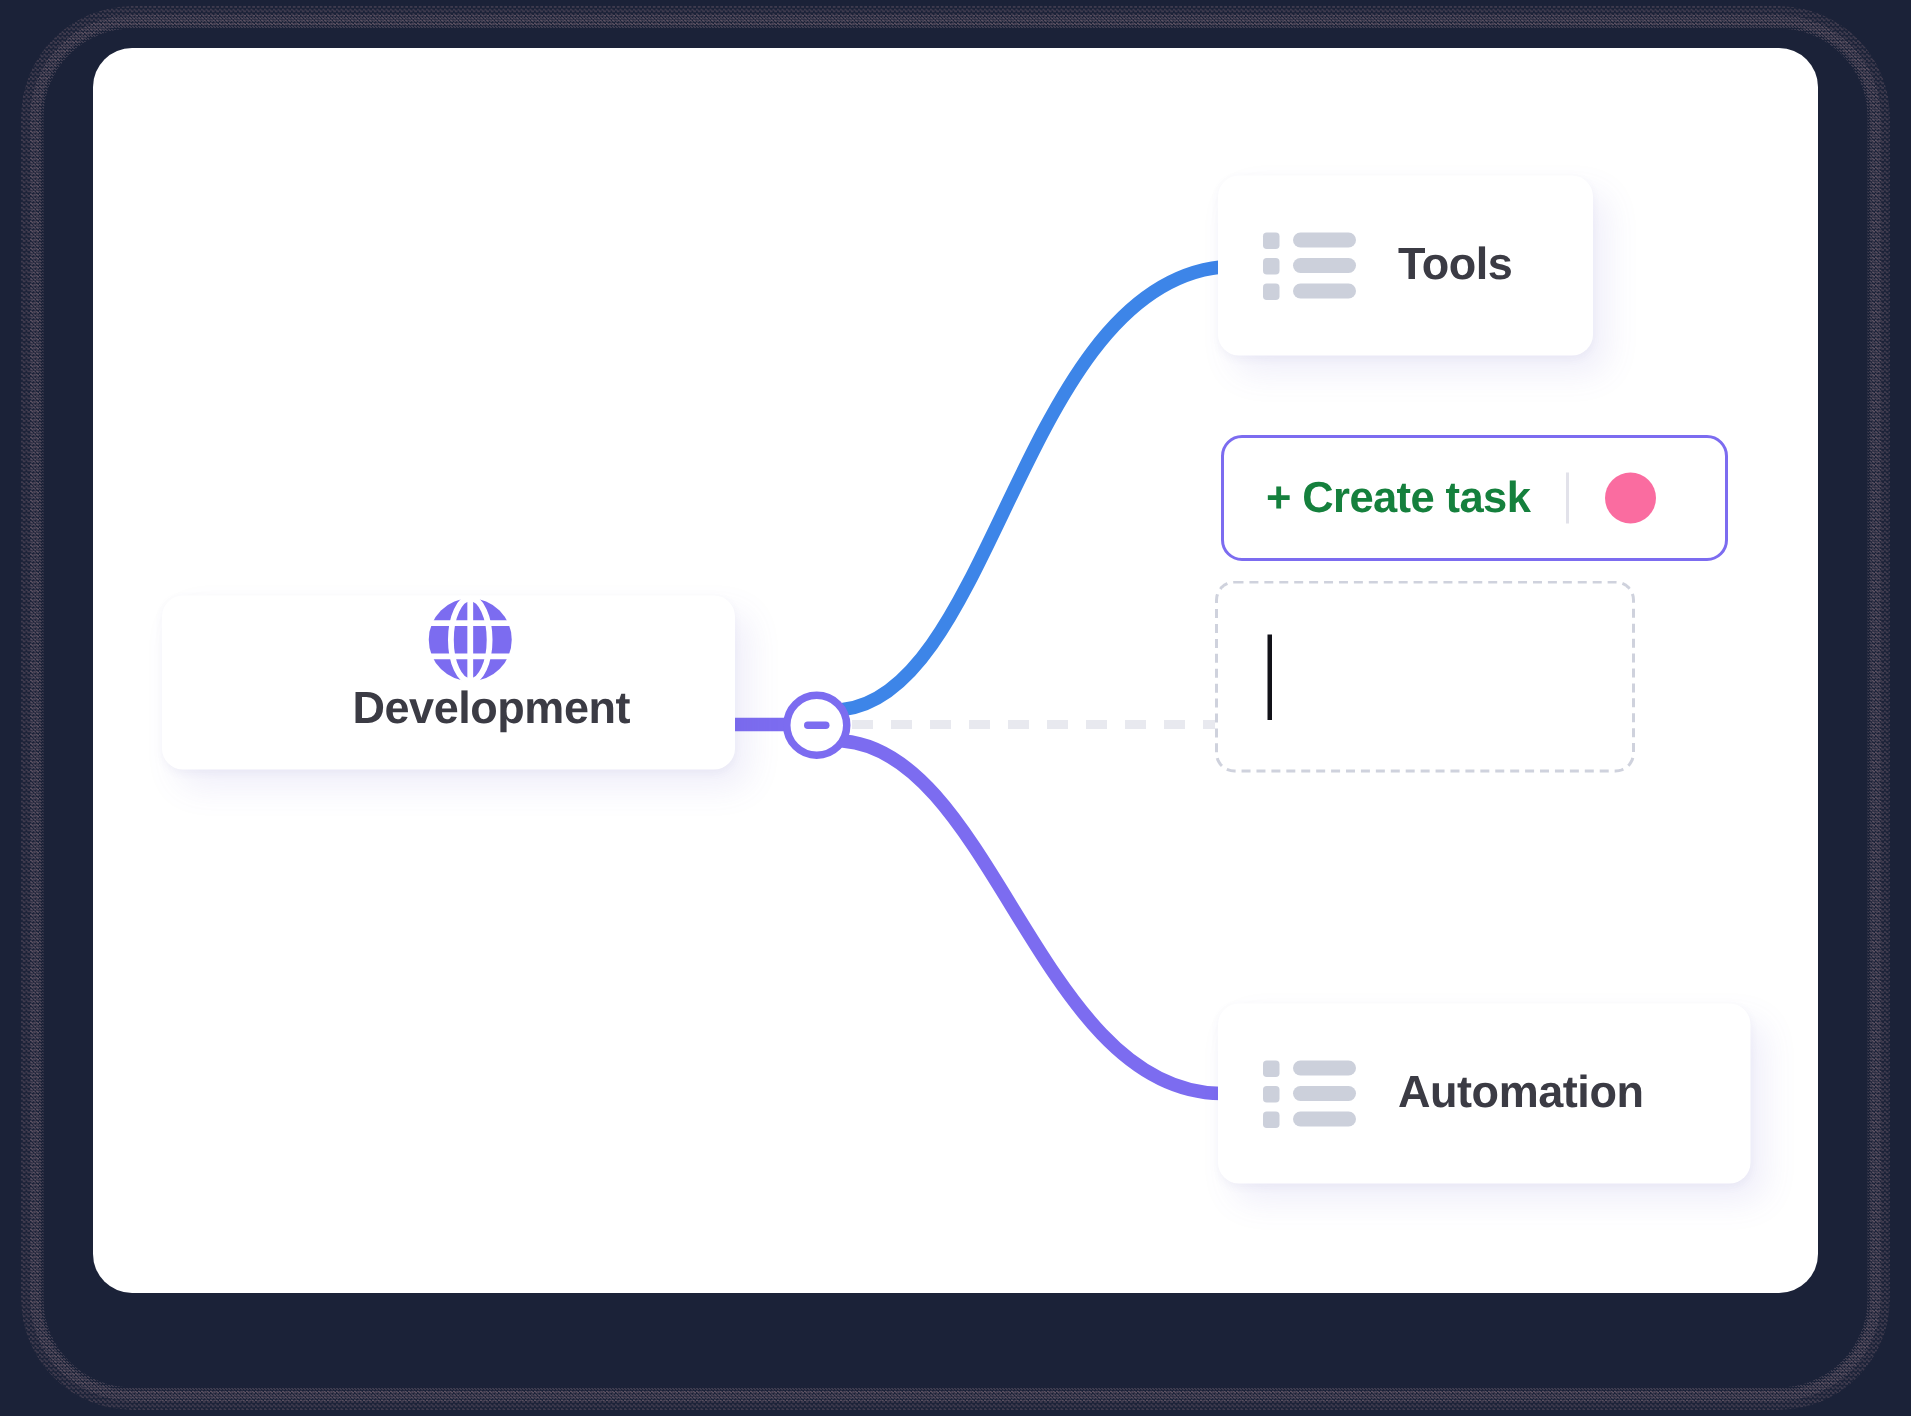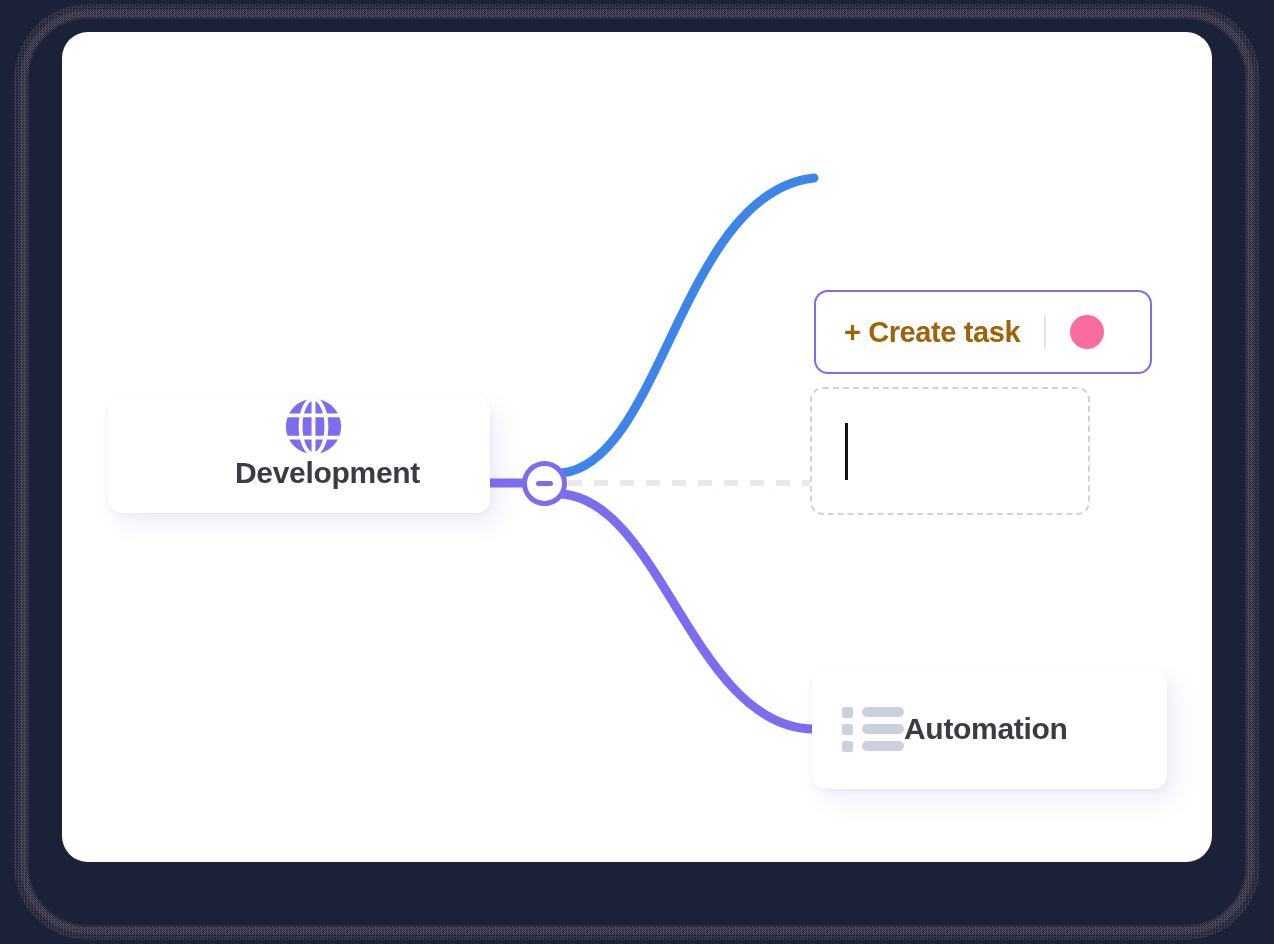--- a/index.html
+++ b/index.html
@@ -106,21 +106,21 @@
     padding-left: 30px;
   }
   #card-tools .node-card-label { margin-left: 28px; }
 
   
   #card-automation {
     left: 750px; top: 637px;
     width: 355px; height: 120px;
     padding-left: 30px;
   }
-  #card-automation .node-card-label { }
+  #card-automation .node-card-label { margin-left: 28px; }
 
   
   .globe-icon { width: 59px; height: 59px; flex: 0 0 auto; display: block; }
 
   
   .list-icon {
     flex: 0 0 auto;
     display: flex;
     flex-direction: column;
     justify-content: space-between;
@@ -156,21 +156,21 @@
     background: #ffffff;
     border: 2.5px solid #7c6cf0;
     border-radius: 14px;
     display: flex;
     align-items: center;
     cursor: pointer;
   }
   #create-task-label {
     font-size: 29px;
     font-weight: bold;
-    color: #a16207;
+    color: #15803d;
     letter-spacing: -0.4px;
     margin-left: 28px;
     white-space: nowrap;
   }
   #create-task-divider {
     width: 2px;
     height: 34px;
     background: #e2e2ea;
     margin-left: 24px;
   }
@@ -255,20 +255,37 @@
           <line x1="32" y1="2" x2="32" y2="62"></line>
         </g>
       </svg>
       <span class="node-card-label">Development</span>
     </div>
 
     <div id="collapse-node">
       <span id="collapse-node-minus"></span>
     </div>
 
+    <div class="node-card" id="card-tools">
+      <span class="list-icon">
+        <span class="list-icon-row">
+          <span class="list-icon-sq"></span>
+          <span class="list-icon-bar"></span>
+        </span>
+        <span class="list-icon-row">
+          <span class="list-icon-sq"></span>
+          <span class="list-icon-bar"></span>
+        </span>
+        <span class="list-icon-row">
+          <span class="list-icon-sq"></span>
+          <span class="list-icon-bar"></span>
+        </span>
+      </span>
+      <span class="node-card-label">Tools</span>
+    </div>
 
     <div id="create-task-button">
       <span id="create-task-label">+ Create task</span>
       <span id="create-task-divider"></span>
       <span id="create-task-dot"></span>
     </div>
 
     <div id="new-node-input">
       <span id="new-node-caret"></span>
       <span id="new-node-value"></span>

